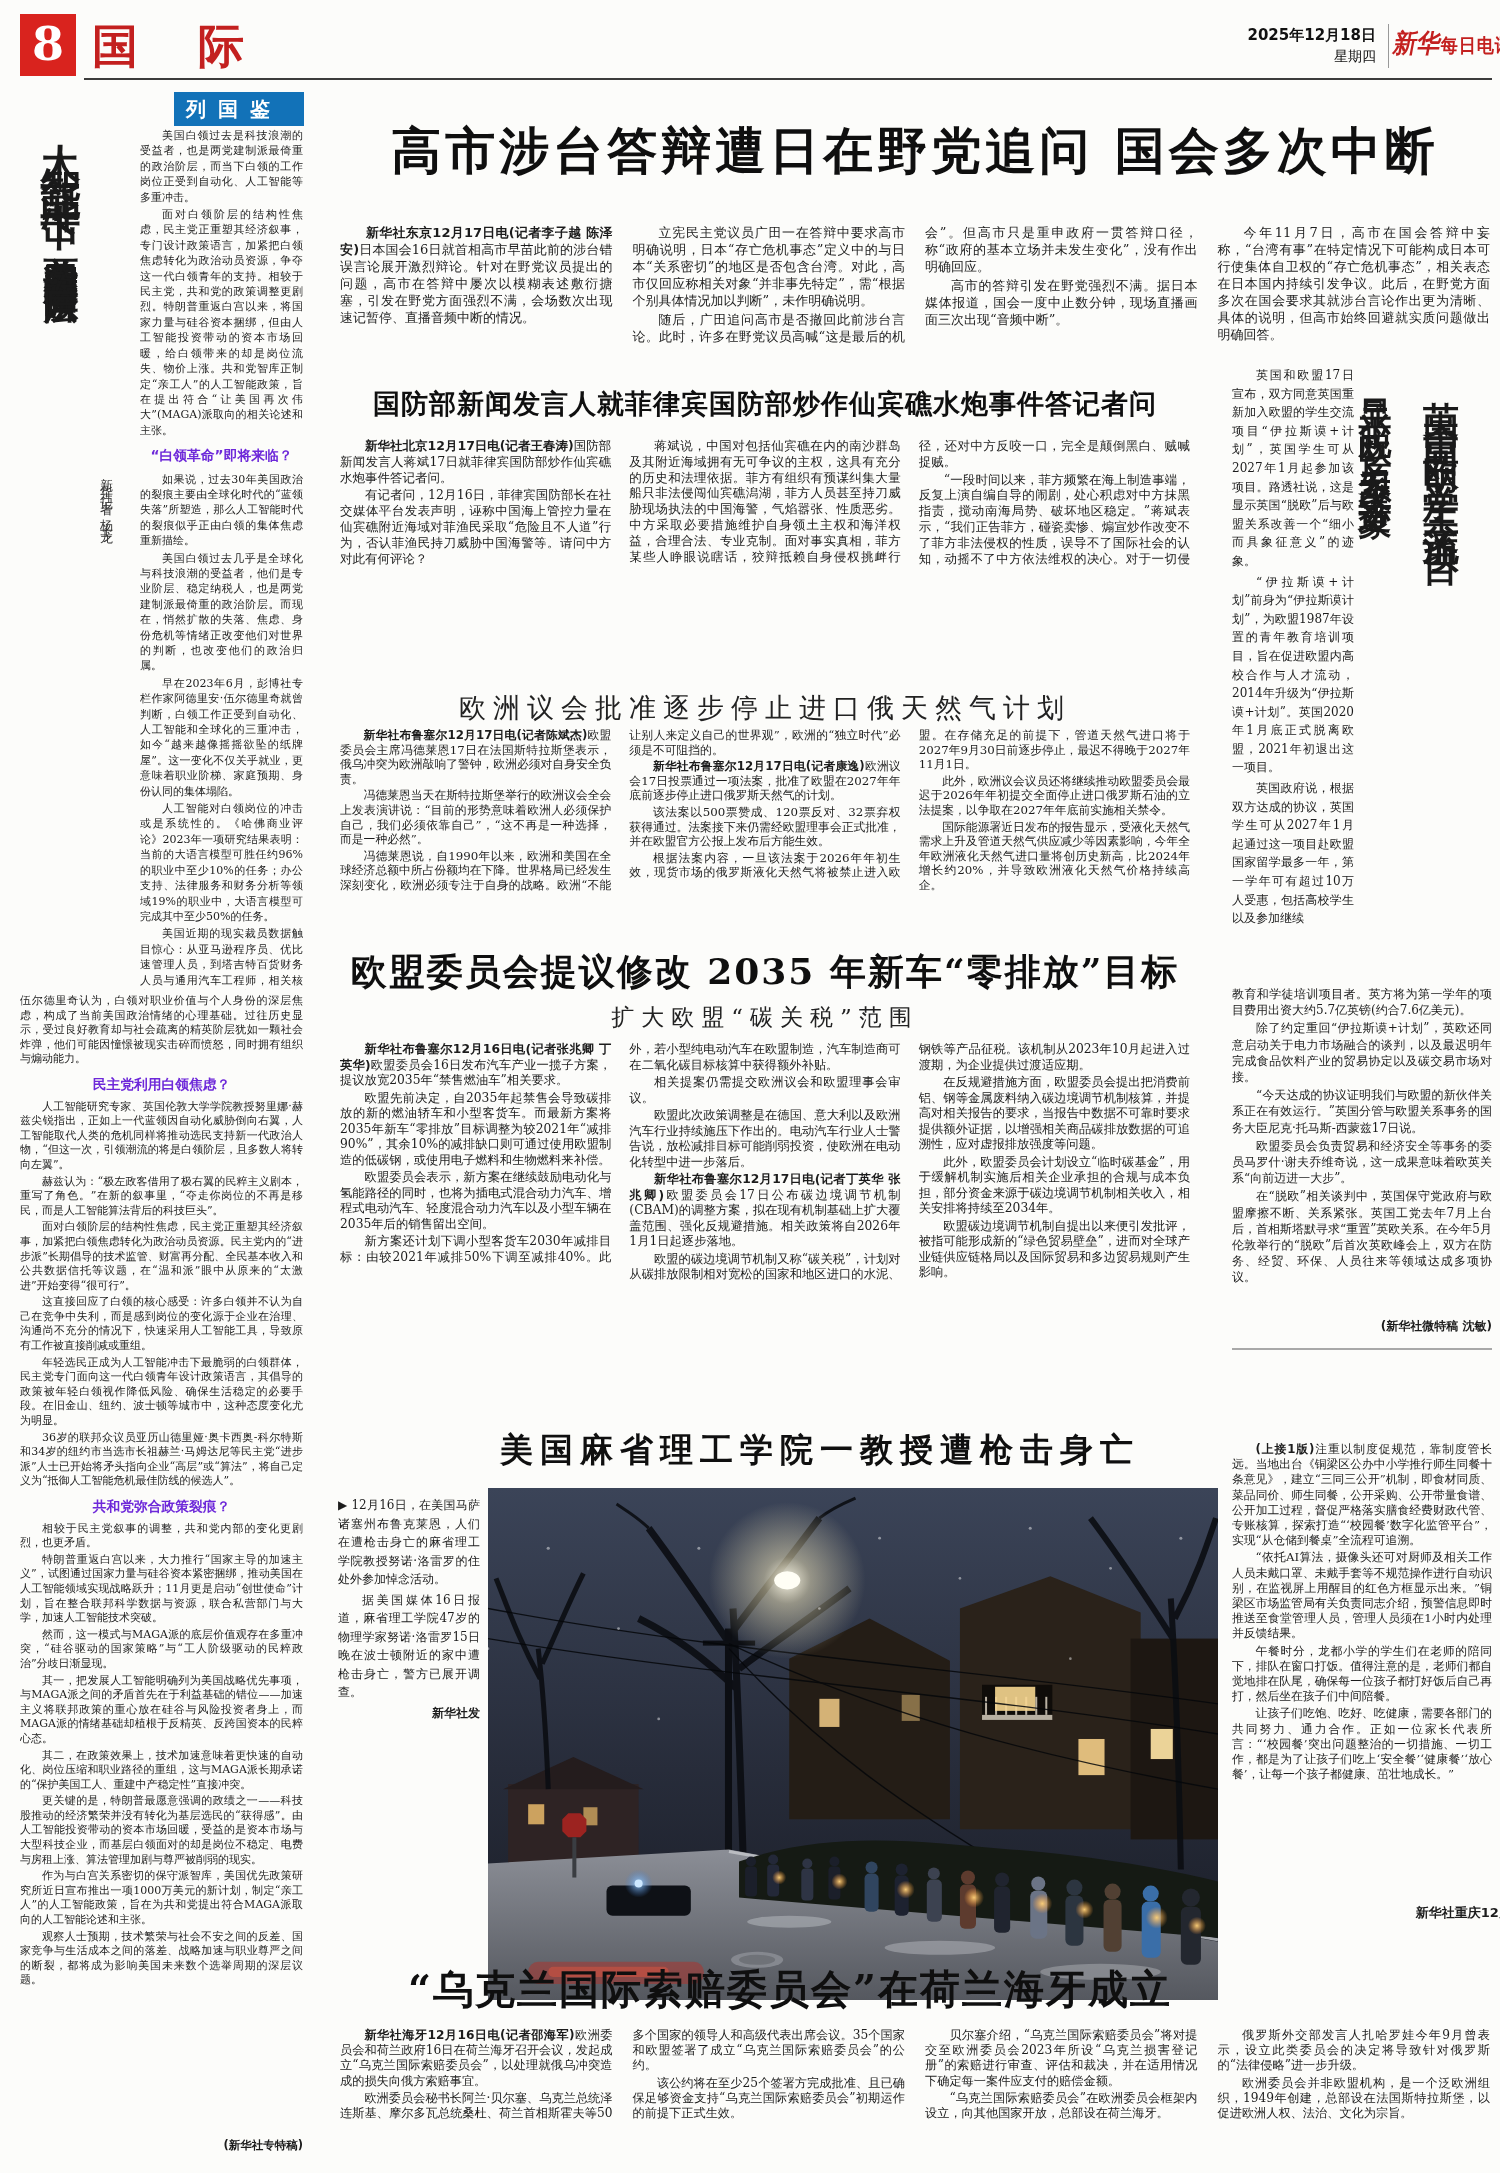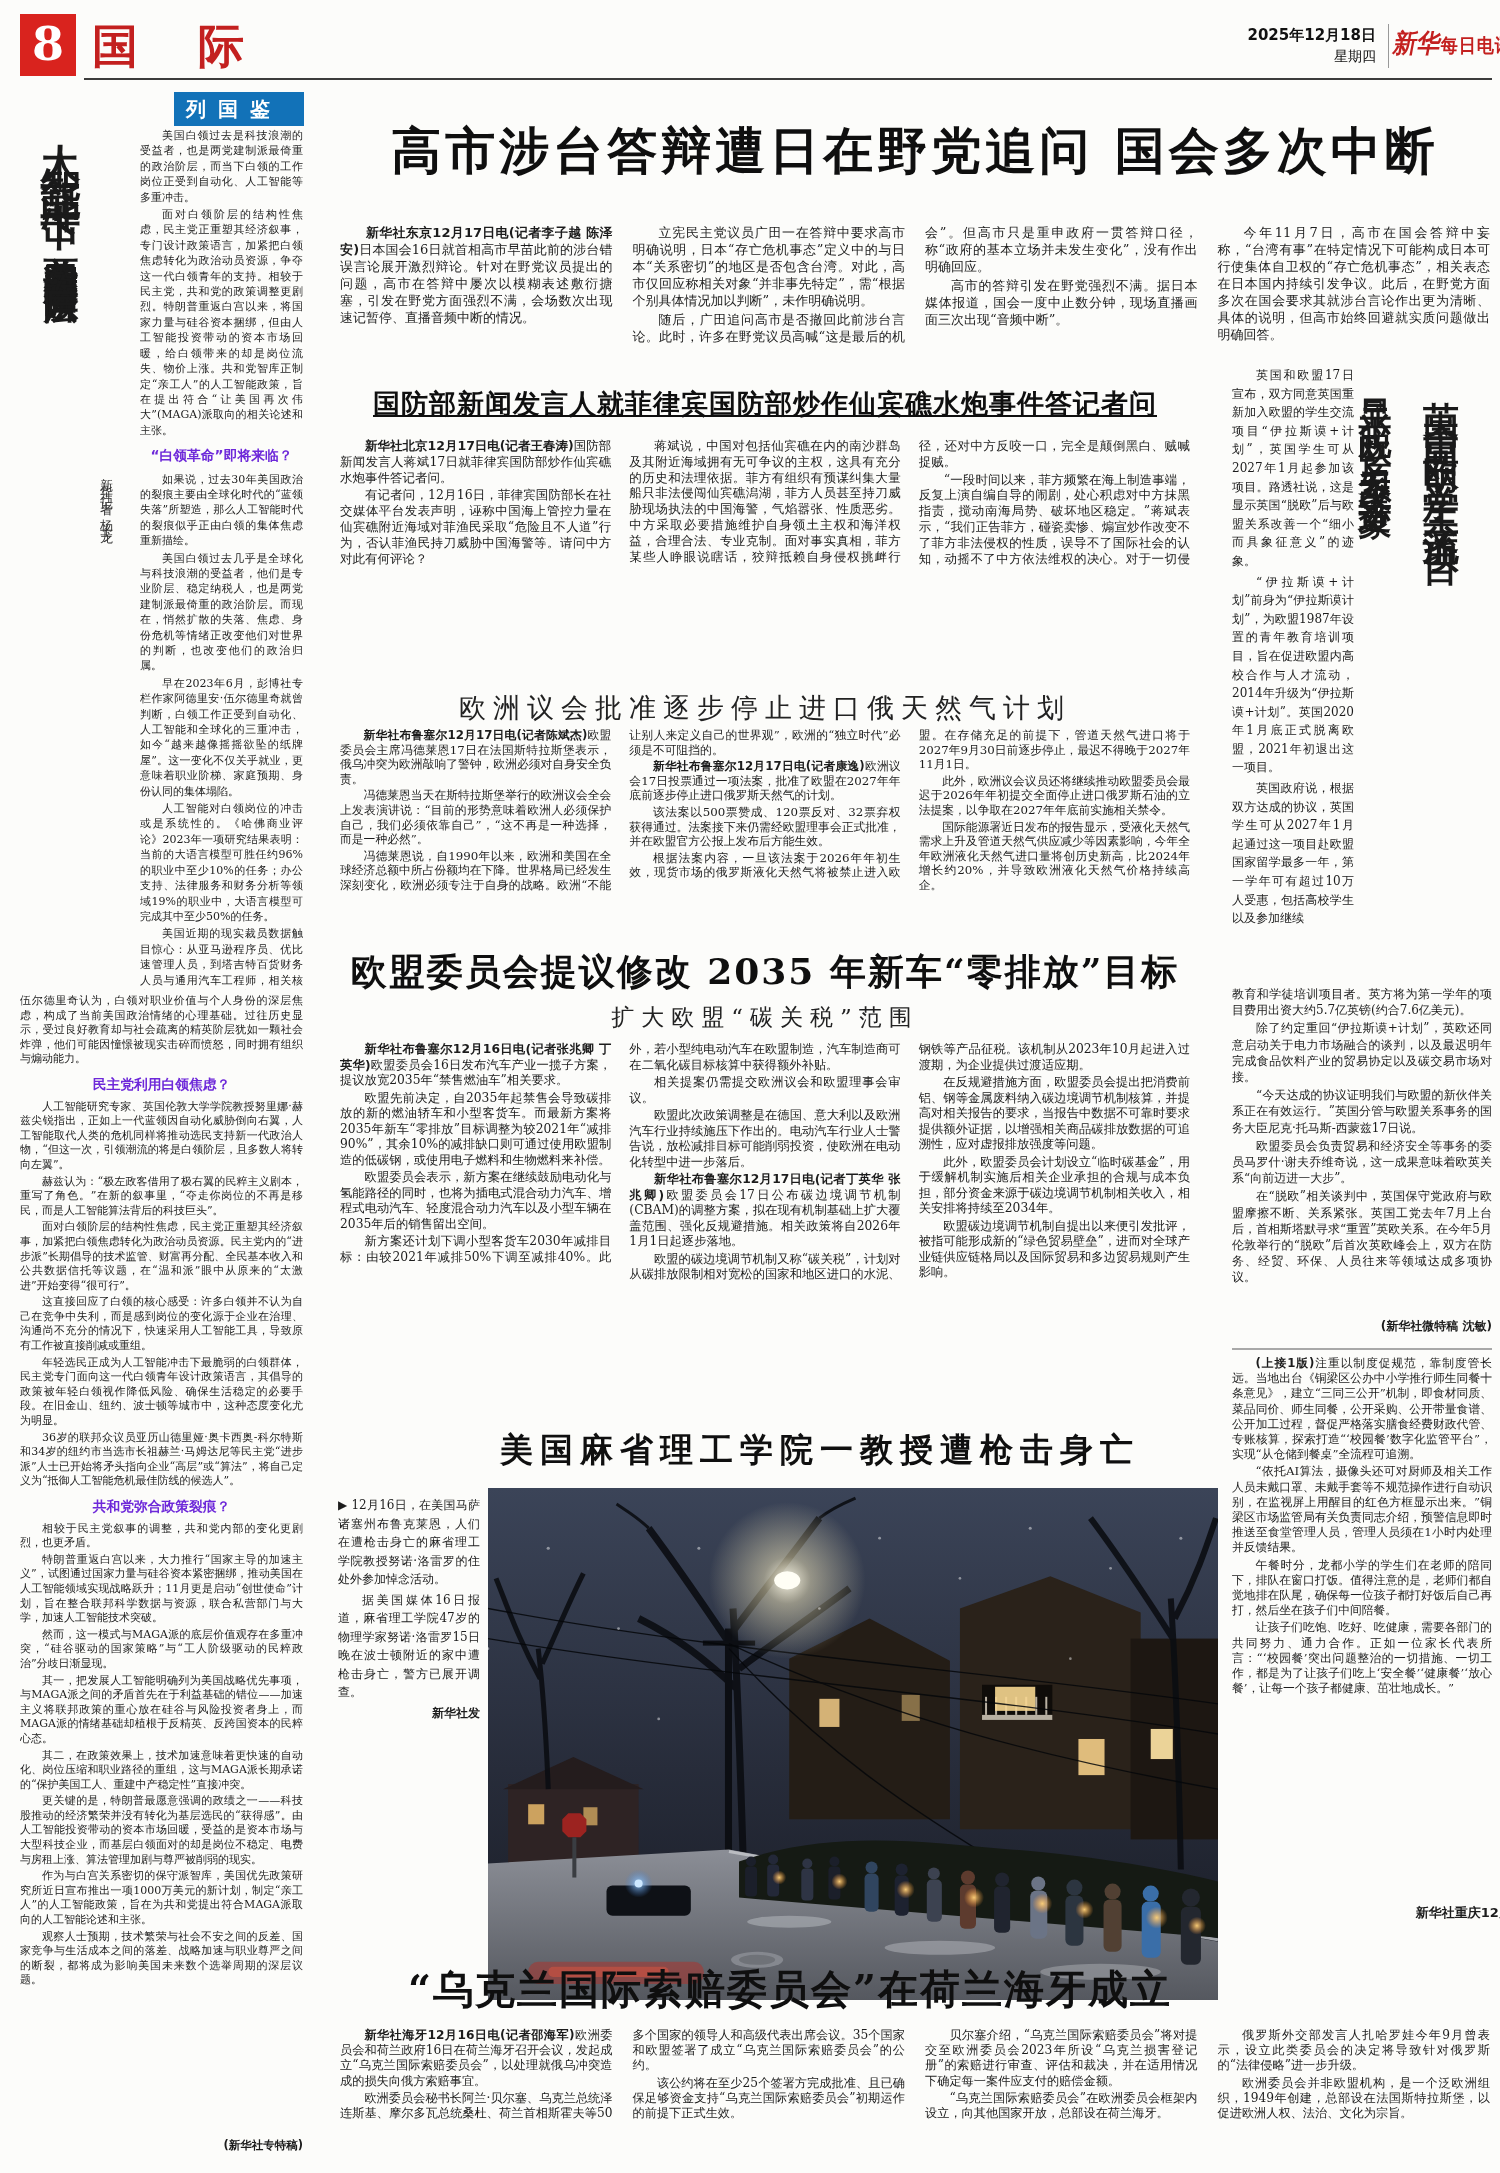--- a/index.html
+++ b/index.html
@@ -39,21 +39,21 @@
   .l-vtitle .t2{font-size:35px;letter-spacing:3px;margin-top:26px;}
   .l-vbyline{left:97px;top:468px;height:240px;writing-mode:vertical-rl;font-size:13px;letter-spacing:6px;color:#333;
         font-family:"DejaVu Sans","Liberation Sans",sans-serif;}
   .l-col-top{left:140px;top:128px;width:163px;height:862px;font-size:11px;line-height:15.4px;}
   .l-col-full{left:20px;top:994px;width:283px;height:1140px;font-size:11px;line-height:14.6px;}
   .l-signoff{left:20px;top:2138px;width:283px;text-align:right;font-family:"DejaVu Sans","Liberation Sans",sans-serif;
         font-size:11.5px;font-weight:700;}
   
   .a1-headline{left:340px;top:118px;width:1150px;font-size:50px;letter-spacing:4px;}
   .a1-body{left:340px;top:224px;width:1150px;height:150px;font-size:13px;line-height:17px;}
-  .a2-headline{left:340px;top:386px;width:850px;font-size:27px;letter-spacing:1px;text-decoration:underline;}
+  .a2-headline{left:340px;top:386px;width:850px;font-size:27px;letter-spacing:1px;}
   .a2-body{left:340px;top:438px;width:850px;height:154px;font-size:12.5px;line-height:15.8px;}
   .a3-headline{left:340px;top:626px;width:850px;font-size:42px;letter-spacing:10px;}
   .a3-subhead{left:340px;top:690px;width:850px;font-size:27px;letter-spacing:7px;}
   .a3-body{left:340px;top:728px;width:850px;height:218px;font-size:11.8px;line-height:14.6px;}
   .a4-headline{left:340px;top:948px;width:850px;font-size:36px;letter-spacing:2px;}
   .a4-subhead{left:340px;top:1002px;width:850px;font-size:23px;letter-spacing:7px;}
   .a4-body{left:340px;top:1042px;width:850px;height:344px;font-size:12.3px;line-height:15.5px;}
   .a5-headline{left:400px;top:1428px;width:840px;font-size:33px;letter-spacing:7px;}
   .a5-caption{left:338px;top:1496px;width:142px;height:428px;font-size:12px;line-height:18.5px;}
   .photo-frame{left:488px;top:1488px;width:730px;height:512px;background:#11141c;}
@@ -63,21 +63,21 @@
   
   .uk-col-top{left:1232px;top:366px;width:122px;height:614px;font-size:12px;line-height:18.6px;}
   .uk-vtitle{left:1352px;top:372px;height:604px;display:flex;flex-direction:row;gap:20px;}
   .uk-vtitle span{writing-mode:vertical-rl;font-weight:700;color:#1a1a1a;display:block;}
   .uk-vtitle .sub{font-size:33px;letter-spacing:9px;}
   .uk-vtitle .main{font-size:36px;letter-spacing:14px;}
   .uk-col-full{left:1232px;top:986px;width:260px;height:330px;font-size:12px;line-height:16.2px;}
   .uk-signoff{left:1232px;top:1318px;width:260px;text-align:right;font-family:"DejaVu Sans","Liberation Sans",sans-serif;
         font-size:12px;font-weight:700;}
   .rc-divider{left:1232px;top:1348px;width:260px;height:2px;background:#a8a8a8;}
-  .cont-body{left:1232px;top:1356px;width:260px;height:540px;font-size:11.8px;line-height:15.2px;}
+  .cont-body{left:1232px;top:1442px;width:260px;height:540px;font-size:11.8px;line-height:15.2px;}
   .cont-signoff{left:1296px;top:1904px;width:260px;text-align:right;font-family:"DejaVu Sans","Liberation Sans",sans-serif;
         font-size:13px;font-weight:700;}
 </style>
 </head>
 <body>
 
 <div class="page">
 
   <div class="abs pagenum-box">8</div>
   <div class="abs section-title">国 际</div>

